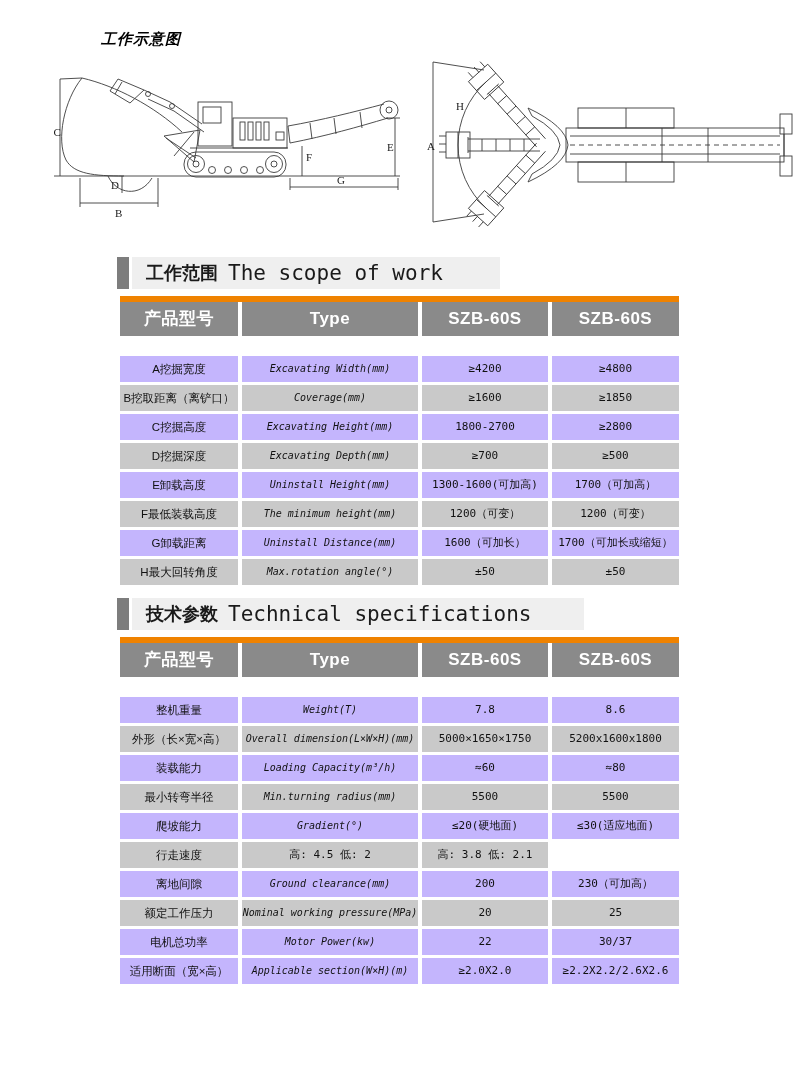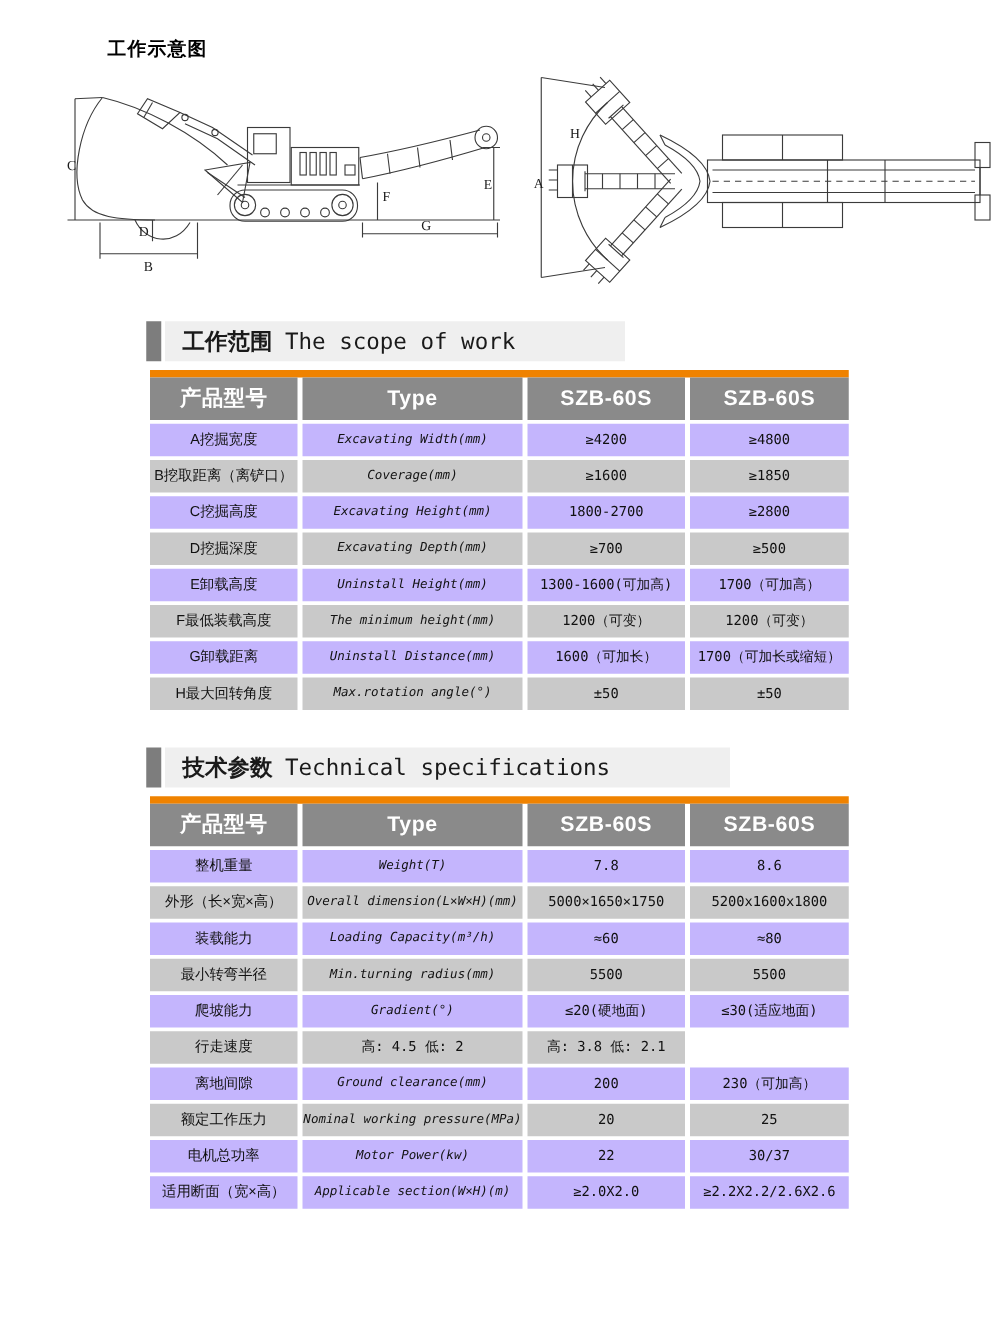--- a/index.html
+++ b/index.html
@@ -2,47 +2,47 @@
 <html><head>
 <meta charset="utf-8">
 <style>
   * { margin:0; padding:0; box-sizing:border-box; }
   html,body { background:#ffffff; }
   .page {
     position:relative; width:800px; height:1071px; background:#fff;
     font-family:"Liberation Sans", sans-serif; color:#111; overflow:hidden;
   }
   .doc-title {
-    position:absolute; left:86px; top:30px;
-    font-size:15px; font-weight:bold; letter-spacing:1px; color:#000;
+    position:absolute; left:101px; top:30px;
+    font-size:15px; font-weight:bold; letter-spacing:1px; color:#000;font-style:italic;
   }
   .svg-wrap { position:absolute; }
   .svg-wrap svg { display:block; }
   .diag-stroke { stroke:#3b3b3b; stroke-width:0.9; fill:none; }
   .diag-label { font-family:"Liberation Serif", serif; font-size:11px; fill:#1a1a1a; }
 
   .section { position:absolute; left:117px; }
   .sec-head { display:flex; align-items:stretch; gap:3px; height:32px; margin-bottom:7px; }
   .sec-bar { width:12px; background:#7d7d7d; }
   .sec-band {
     background:#efefef; display:flex; align-items:center;
     padding:0 40px 0 14px; white-space:nowrap;
   }
   .sec-band .cn { font-size:18px; font-weight:bold; color:#1a1a1a; margin-right:10px; }
-  .sec-band .en { font-family:"DejaVu Sans Mono", monospace; font-size:18px; color:#1a1a1a; }
+  .sec-band .en { font-family:"DejaVu Sans Mono", monospace; font-size:21px; color:#1a1a1a; }
   #section-scope .sec-band { min-width:368px; }
   #section-specs .sec-band { min-width:452px;text-align:right; }
 
   .spec-table { width:559px; margin-left:3px; }
   .orange-bar { height:6px; background:#ef8200; }
   .trow {
     display:grid; grid-template-columns:118px 176px 126px 127px;
     column-gap:4px; margin-bottom:3px;
   }
-  .thead { margin-bottom:3px; }
+  .thead { margin-bottom:20px; }
   .thead .cell {
     background:#8a8a8a; color:#fff; height:34px;
     font-size:17px; font-weight:bold; letter-spacing:0.5px;
   }
   .cell {
     display:flex; align-items:center; justify-content:center;
     text-align:center; min-height:26px; white-space:pre-line; line-height:1.25;
   }
   .tbody .trow.light .cell { background:#c4b5fd; }
   .tbody .trow.dark  .cell { background:#c9c9c9; }

